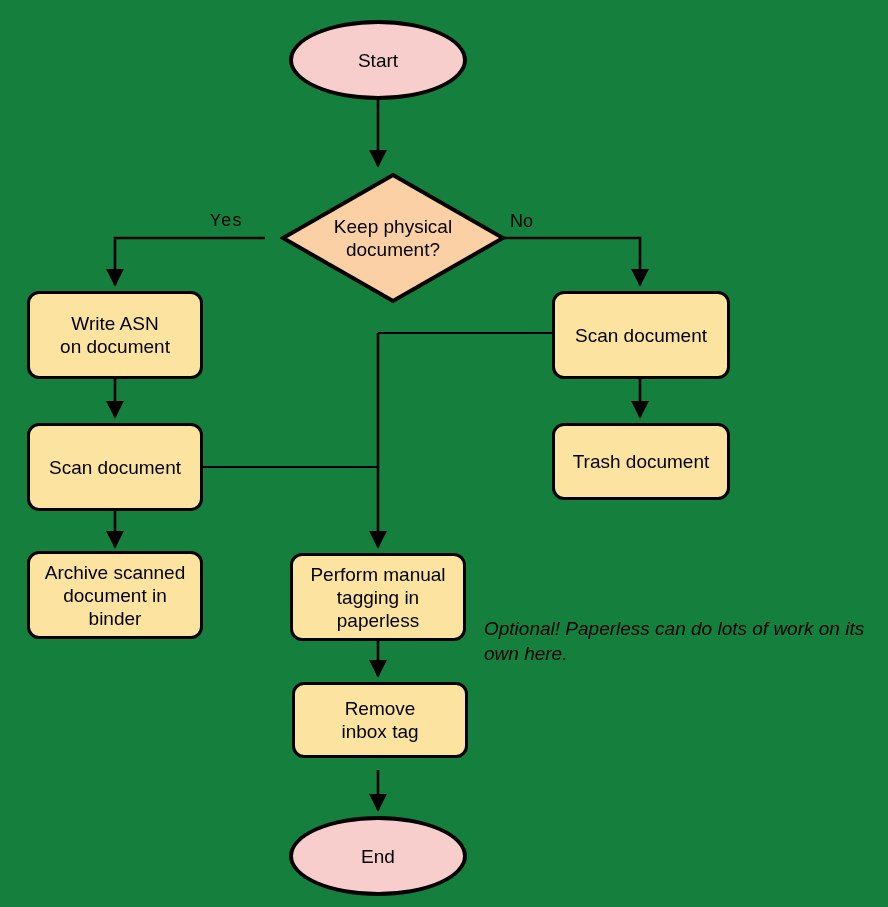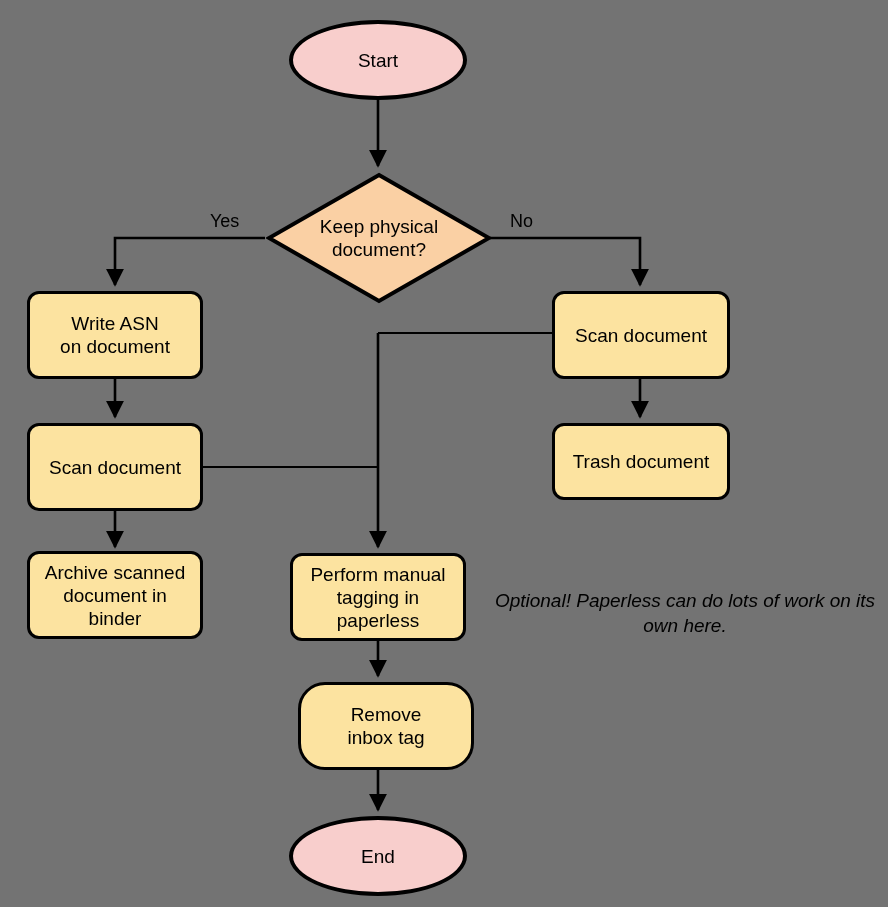--- a/index.html
+++ b/index.html
@@ -10,21 +10,21 @@
   body {
     font-family: "Liberation Sans", sans-serif;
     width: 888px;
     height: 907px;
     overflow: hidden;
   }
   #canvas {
     position: relative;
     width: 888px;
     height: 907px;
-    background: #737373;
+    background: #15803d;
   }
   #edges {
     position: absolute;
     left: 0;
     top: 0;
     width: 888px;
     height: 907px;
   }
   .node {
     position: absolute;
@@ -116,29 +116,29 @@
       <path d="M 378 641 L 378 676" marker-end="url(#arrow)"></path>
 
       <path d="M 378 770 L 378 810" marker-end="url(#arrow)"></path>
     </g>
   </svg>
 
   <div class="node node-terminal" style="left:289px; top:20px; width:178px; height:80px;">
     <span>Start</span>
   </div>
 
-  <div class="node node-decision" style="left:266px; top:172px; width:226px; height:132px;">
+  <div class="node node-decision" style="left:280px; top:172px; width:226px; height:132px;">
     <svg class="diamond-svg" width="226" height="132" viewBox="0 0 226 132" xmlns="http://www.w3.org/2000/svg">
       <polygon points="113,3 223,66 113,129 3,66" fill="#FAD0A4" stroke="#000000" stroke-width="4"></polygon>
     </svg>
     <span class="diamond-label">Keep physical
 document?</span>
   </div>
 
-  <div class="edge-label" style="left:210px; top:211px;">Yes</div>
+  <div class="edge-label" style="left:210px; top:211px;font-family:Liberation Mono, monospace;">Yes</div>
   <div class="edge-label" style="left:510px; top:211px;">No</div>
 
   <div class="node node-process" style="left:27px; top:291px; width:176px; height:88px;text-align:center;">
     <span>Write ASN
 on document</span>
   </div>
 
   <div class="node node-process" style="left:27px; top:423px; width:176px; height:88px;">
     <span>Scan document</span>
   </div>
@@ -156,24 +156,24 @@
   <div class="node node-process" style="left:552px; top:423px; width:178px; height:77px;">
     <span>Trash document</span>
   </div>
 
   <div class="node node-process" style="left:290px; top:553px; width:176px; height:88px;">
     <span>Perform manual
 tagging in
 paperless</span>
   </div>
 
-  <div class="node node-process" style="left:298px; top:682px; width:176px; height:88px;border-radius:27px;">
+  <div class="node node-process" style="left:292px; top:682px; width:176px; height:76px;">
     <span>Remove
 inbox tag</span>
   </div>
 
   <div class="node node-terminal" style="left:289px; top:816px; width:178px; height:80px;">
     <span>End</span>
   </div>
 
-  <div class="note" style="left:484px; top:588px; width:402px;text-align:center;">Optional! Paperless can do lots of work on its own here.</div>
+  <div class="note" style="left:484px; top:616px; width:402px;">Optional! Paperless can do lots of work on its own here.</div>
 
 </div>
 
 </body></html>

